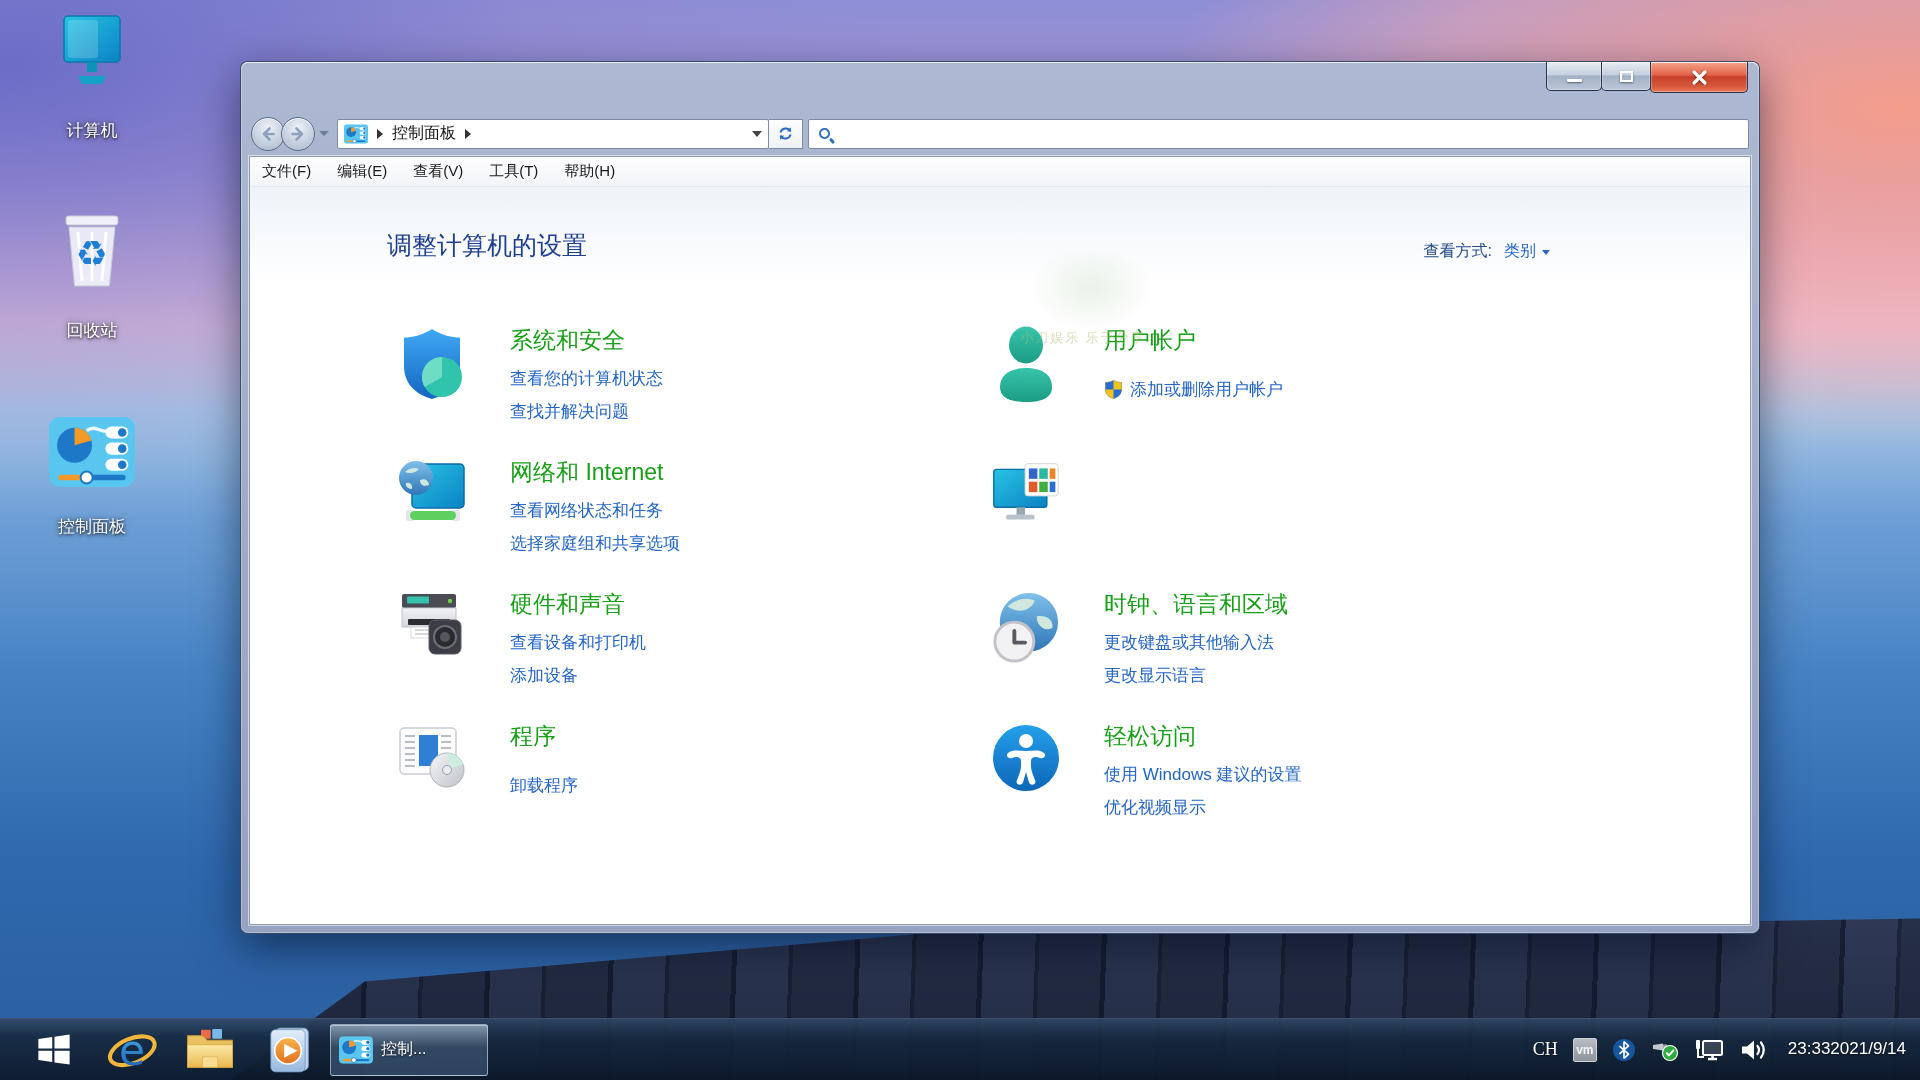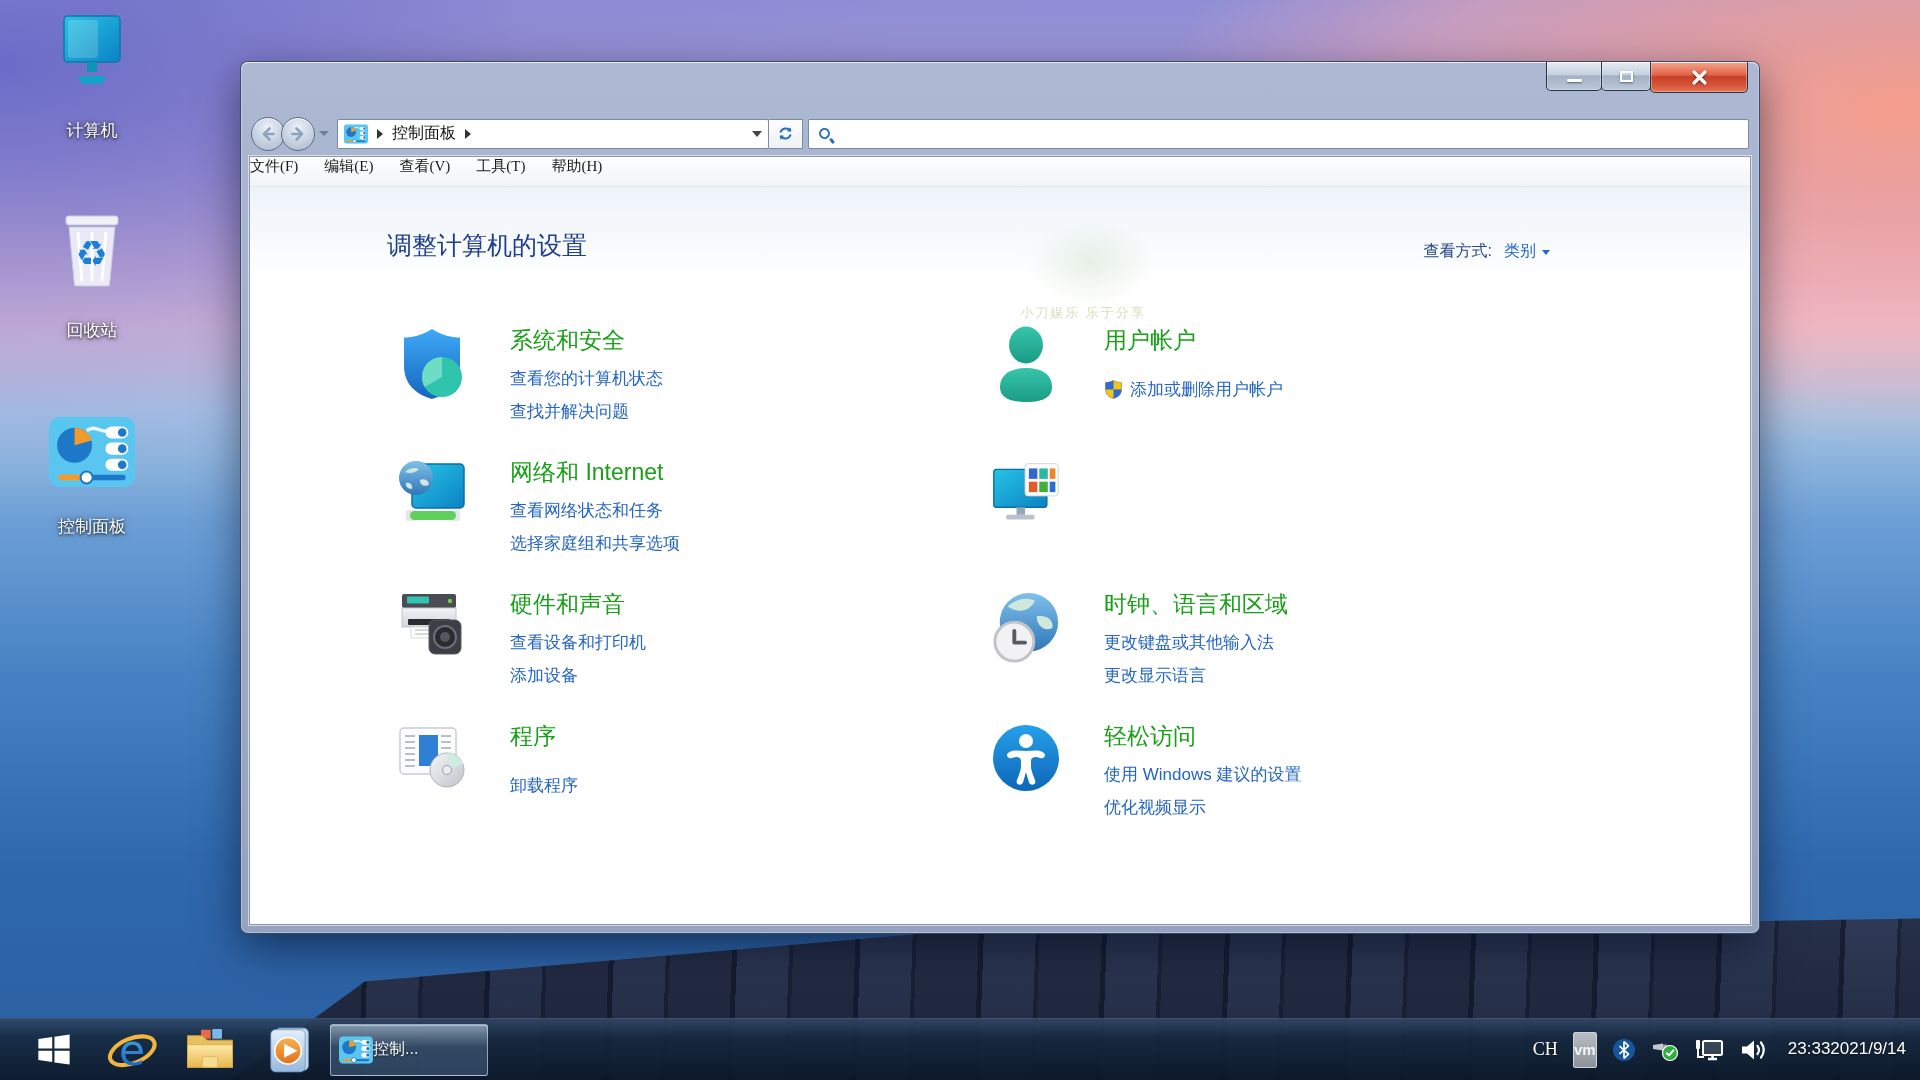--- a/index.html
+++ b/index.html
@@ -58,63 +58,63 @@
   .searchbox{flex:1;height:30px;margin-left:5px;background:#fff;border:1px solid #7c8aa2;border-radius:2px;
     display:flex;align-items:center;padding:0 10px;}
   .searchbox input{flex:1;border:none;outline:none;font-size:16px;color:#222;background:transparent;
     font-family:"Liberation Sans","DejaVu Sans",sans-serif;}
   .searchbox input::placeholder{font-style:italic;color:#8b8f96;}
   .mag{width:11px;height:11px;border:2.5px solid #2a6cc0;border-radius:50%;position:relative;flex:none;transform:rotate(-40deg);cursor:pointer;}
   .mag::after{content:"";position:absolute;left:3px;top:11px;width:2.5px;height:6px;background:#2a6cc0;border-radius:2px;}
 
   .client{position:absolute;left:8px;right:8px;top:94px;bottom:8px;background:#fff;
     border:1px solid rgba(70,85,110,.6);box-shadow:0 0 0 1px rgba(255,255,255,.55);display:flex;flex-direction:column;}
-  .menubar{height:30px;flex:none;display:flex;gap:26px;
-    background:linear-gradient(180deg,#fdfdfe,#f2f4f8);border-bottom:1px solid #e4e8ef;font-size:15px;color:#1a1a1a;font-family:Liberation Serif, serif;}
+  .menubar{height:30px;flex:none;display:flex;align-items:center;gap:26px;padding-left:12px;
+    background:linear-gradient(180deg,#fdfdfe,#f2f4f8);border-bottom:1px solid #e4e8ef;font-size:15px;color:#1a1a1a;}
   .menu-item{cursor:pointer;}
   .content{flex:1;position:relative;background:linear-gradient(180deg,#eef3f9 0,#ffffff 95px);overflow:hidden;}
 
   .content-header{display:flex;justify-content:space-between;align-items:flex-end;padding:42px 200px 0 137px;}
   .page-title{font-size:25px;color:var(--page-title-blue,#1e3f8f);}
   .view-by{display:flex;align-items:center;gap:12px;font-size:16px;}
   .view-by-label{color:#264a85;}
   .view-by-value{color:var(--link-blue,#2465c5);cursor:pointer;display:flex;align-items:center;gap:6px;}
   .vb-drop{width:0;height:0;border-left:4px solid transparent;border-right:4px solid transparent;
     border-top:5px solid var(--link-blue,#2465c5);margin-top:2px;}
 
-  .watermark{position:absolute;left:748px;top:31px;width:170px;pointer-events:none;text-align:center;}
+  .watermark{position:absolute;left:748px;top:56px;width:170px;pointer-events:none;text-align:center;}
   .wm-blob{width:160px;height:100px;margin:0 auto;
     background:radial-gradient(55% 60% at 55% 45%, rgba(150,190,140,.20), rgba(150,190,140,0) 72%);}
   .wm-text{font-size:13px;color:rgba(176,188,120,.5);letter-spacing:2px;margin-top:-14px;}
 
   .cat-grid{display:grid;grid-template-columns:594px auto;row-gap:30px;margin:64px 40px 0 146px;align-items:start;}
   .cat{display:flex;gap:42px;}
   .cat-icon{flex:none;width:72px;height:80px;display:flex;align-items:flex-start;justify-content:center;cursor:pointer;}
   .cat-text{display:flex;flex-direction:column;justify-content:space-between;}
   .cat-title{font-size:23px;color:var(--category-green,#18a018);margin:0 0 7px;cursor:pointer;line-height:1.25;}
   .cat-link{font-size:17px;color:var(--link-blue,#2465c5);line-height:1.95;cursor:pointer;display:flex;align-items:center;gap:7px;}
   .uac{display:inline-flex;flex:none;}
 
   
   .taskbar{position:absolute;left:0;right:0;bottom:0;height:62px;display:flex;align-items:center;
     padding:0 14px 0 26px;
     background:linear-gradient(180deg, rgba(48,72,102,.88) 0%, rgba(22,41,63,.92) 30%, rgba(12,24,42,.94) 100%);
     border-top:1px solid rgba(160,185,215,.35);}
   .tb-btn{width:56px;height:56px;display:flex;align-items:center;justify-content:center;cursor:pointer;flex:none;}
   .tb-gap{margin-right:22px;}
   .active-task{width:158px;height:52px;margin-left:14px;border-radius:3px;cursor:pointer;
-    border:1px solid rgba(225,238,250,.55);display:flex;align-items:center;padding:0 8px;
+    border:1px solid rgba(225,238,250,.55);display:flex;align-items:center;gap:8px;padding:0 8px;
     background:linear-gradient(180deg, rgba(205,228,246,.55), rgba(130,168,205,.28) 45%, rgba(95,135,178,.38));
     box-shadow:inset 0 1px 0 rgba(255,255,255,.4);}
   .active-task .tlabel{color:#fff;font-size:16px;white-space:nowrap;overflow:hidden;text-overflow:clip;
     text-shadow:0 1px 2px rgba(0,0,0,.7);}
   .tray{margin-left:auto;display:flex;align-items:center;gap:15px;}
   .tray-lang{color:#fff;font-size:18px;font-family:"Liberation Serif","DejaVu Serif",serif;cursor:pointer;text-shadow:0 1px 2px rgba(0,0,0,.6);}
-  .tray-vm{width:24px;height:36px;background:linear-gradient(#b8bdc4,#8d939b);border:1px solid #cfd3d8;border-radius:2px;
-    color:#f2f4f6;font-size:15px;font-weight:bold;display:flex;align-items:center;justify-content:center;cursor:pointer;}
+  .tray-vm{width:24px;height:24px;background:linear-gradient(#b8bdc4,#8d939b);border:1px solid #cfd3d8;border-radius:2px;
+    color:#f2f4f6;font-size:12px;font-weight:bold;display:flex;align-items:center;justify-content:center;cursor:pointer;}
   .tray-icon{display:flex;align-items:center;justify-content:center;cursor:pointer;}
   .tray-clock{display:flex;flex-direction:row;align-items:flex-end;color:#fff;font-size:17px;line-height:1.3;
     cursor:pointer;text-shadow:0 1px 2px rgba(0,0,0,.6);margin-left:4px;}
 </style>
 </head>
 <body>
 
 <svg width="0" height="0" style="position:absolute">
   <defs>
     <linearGradient id="lgShield" x1="0" y1="0" x2="0" y2="1">

